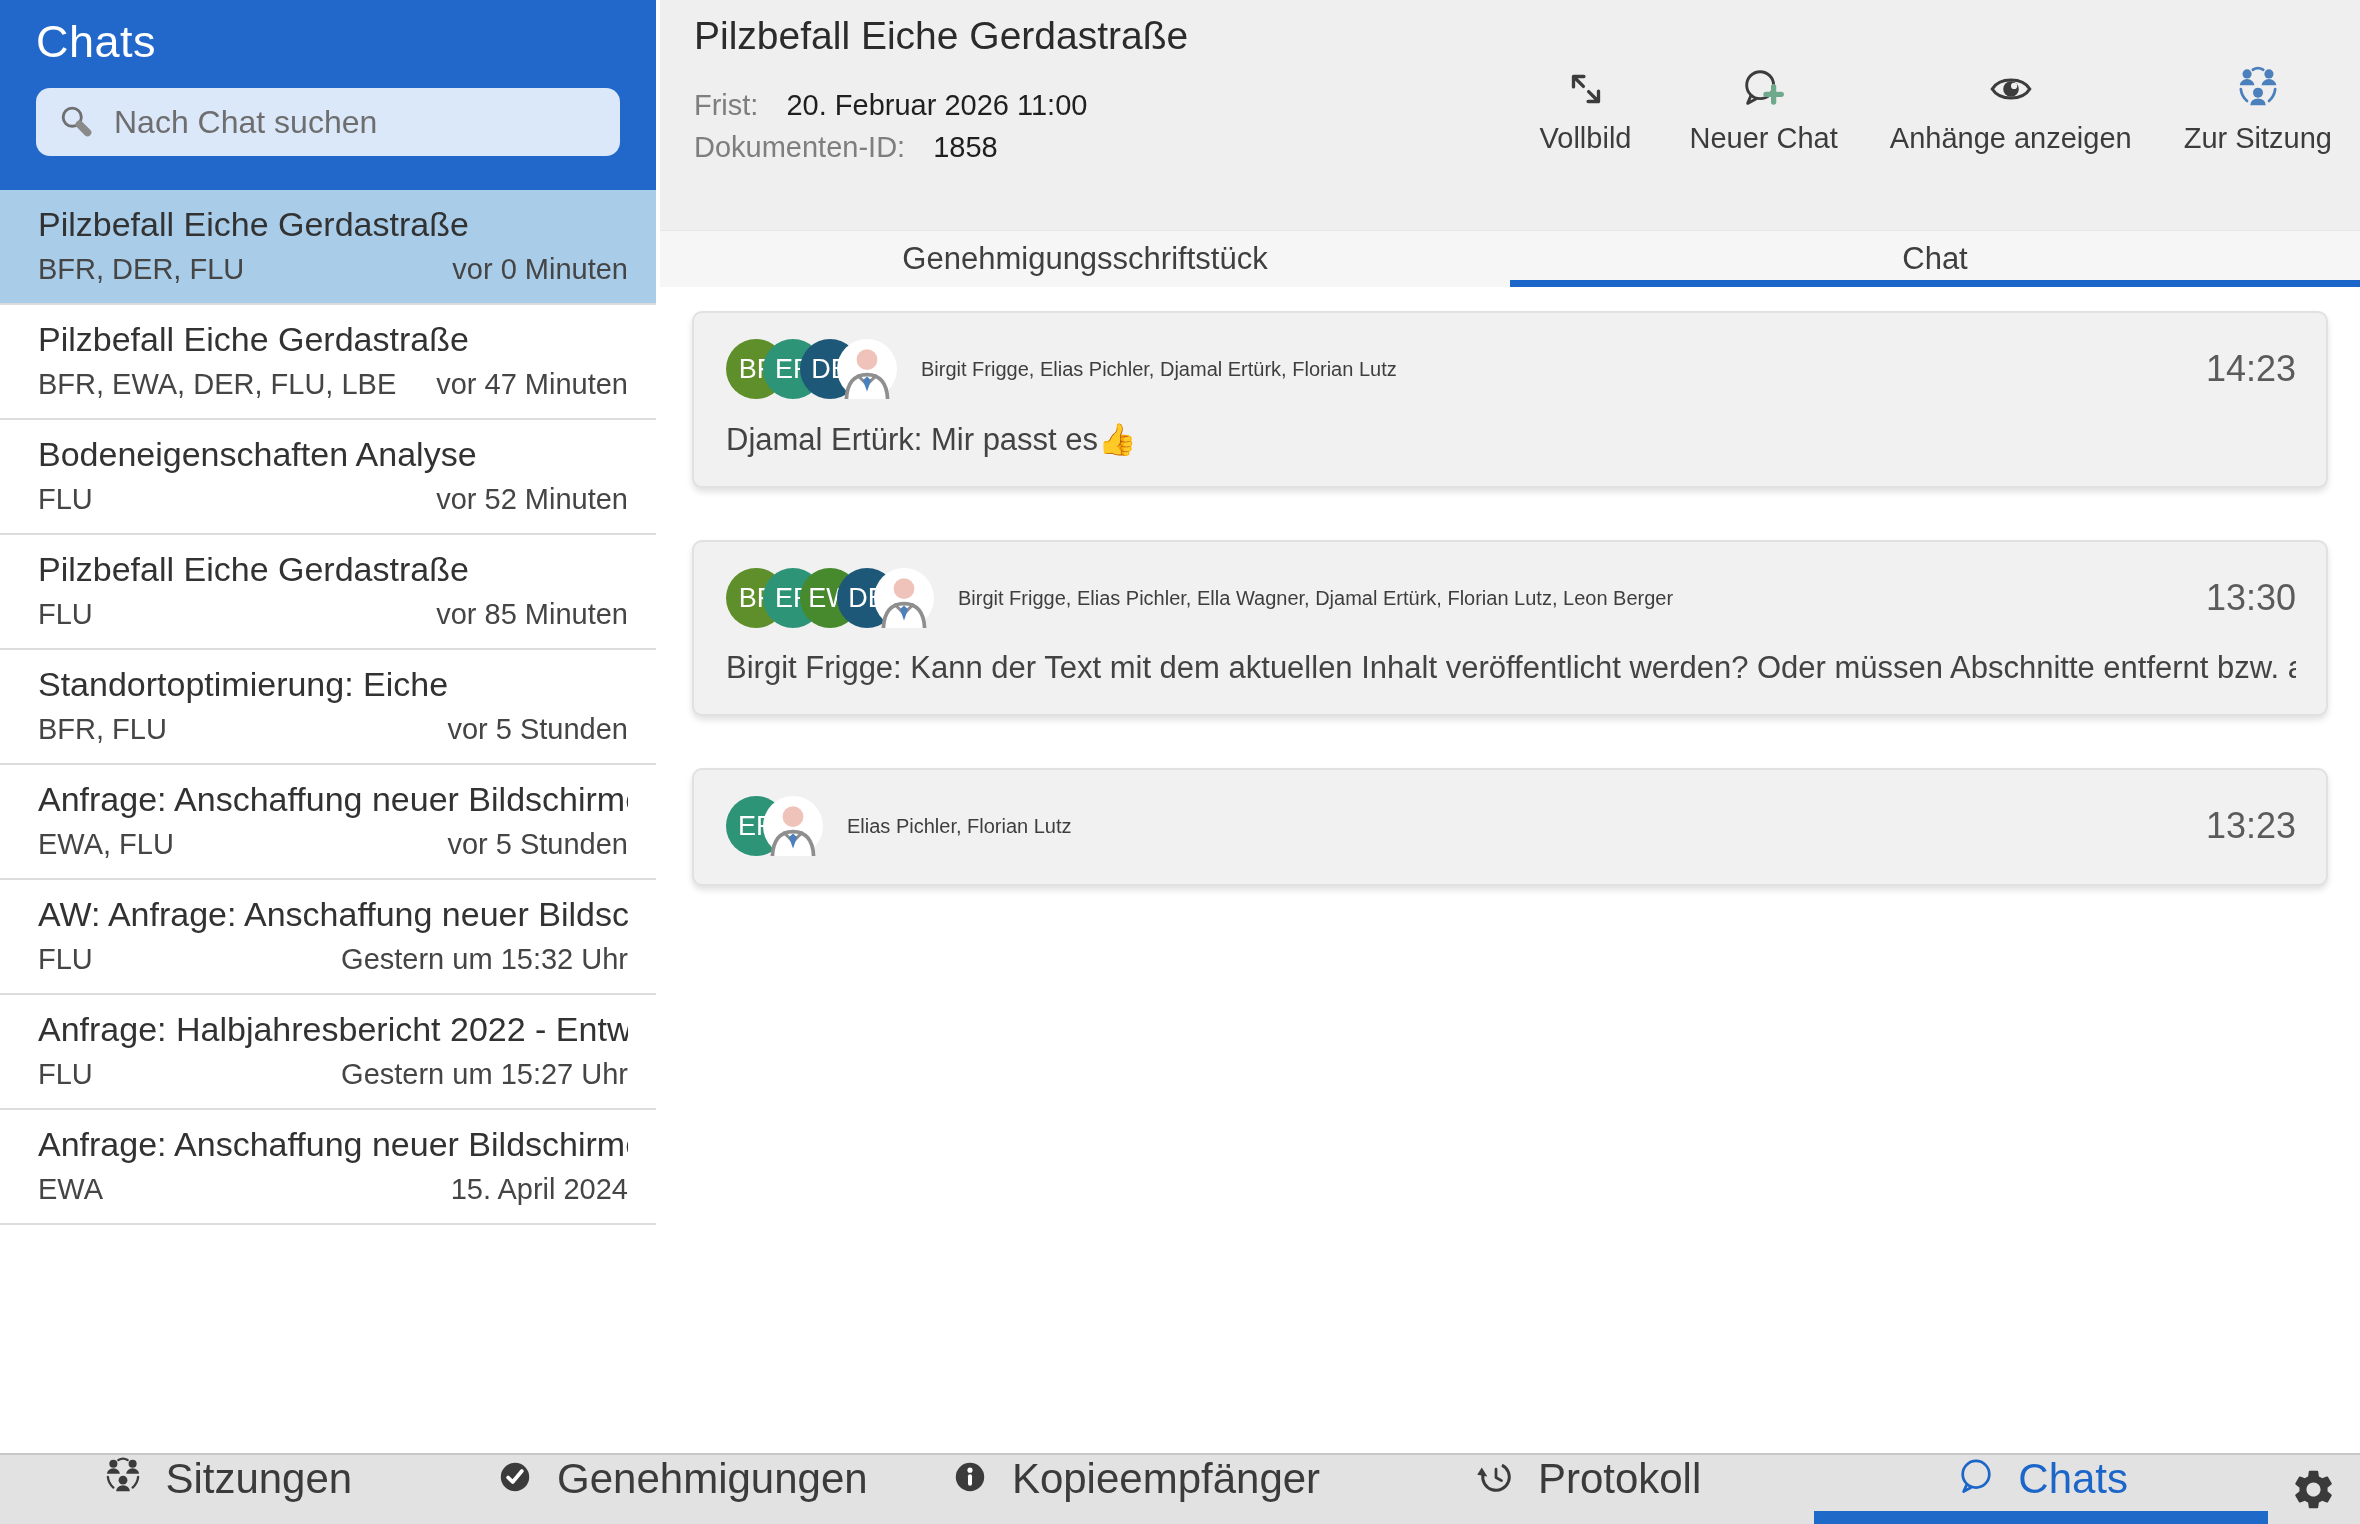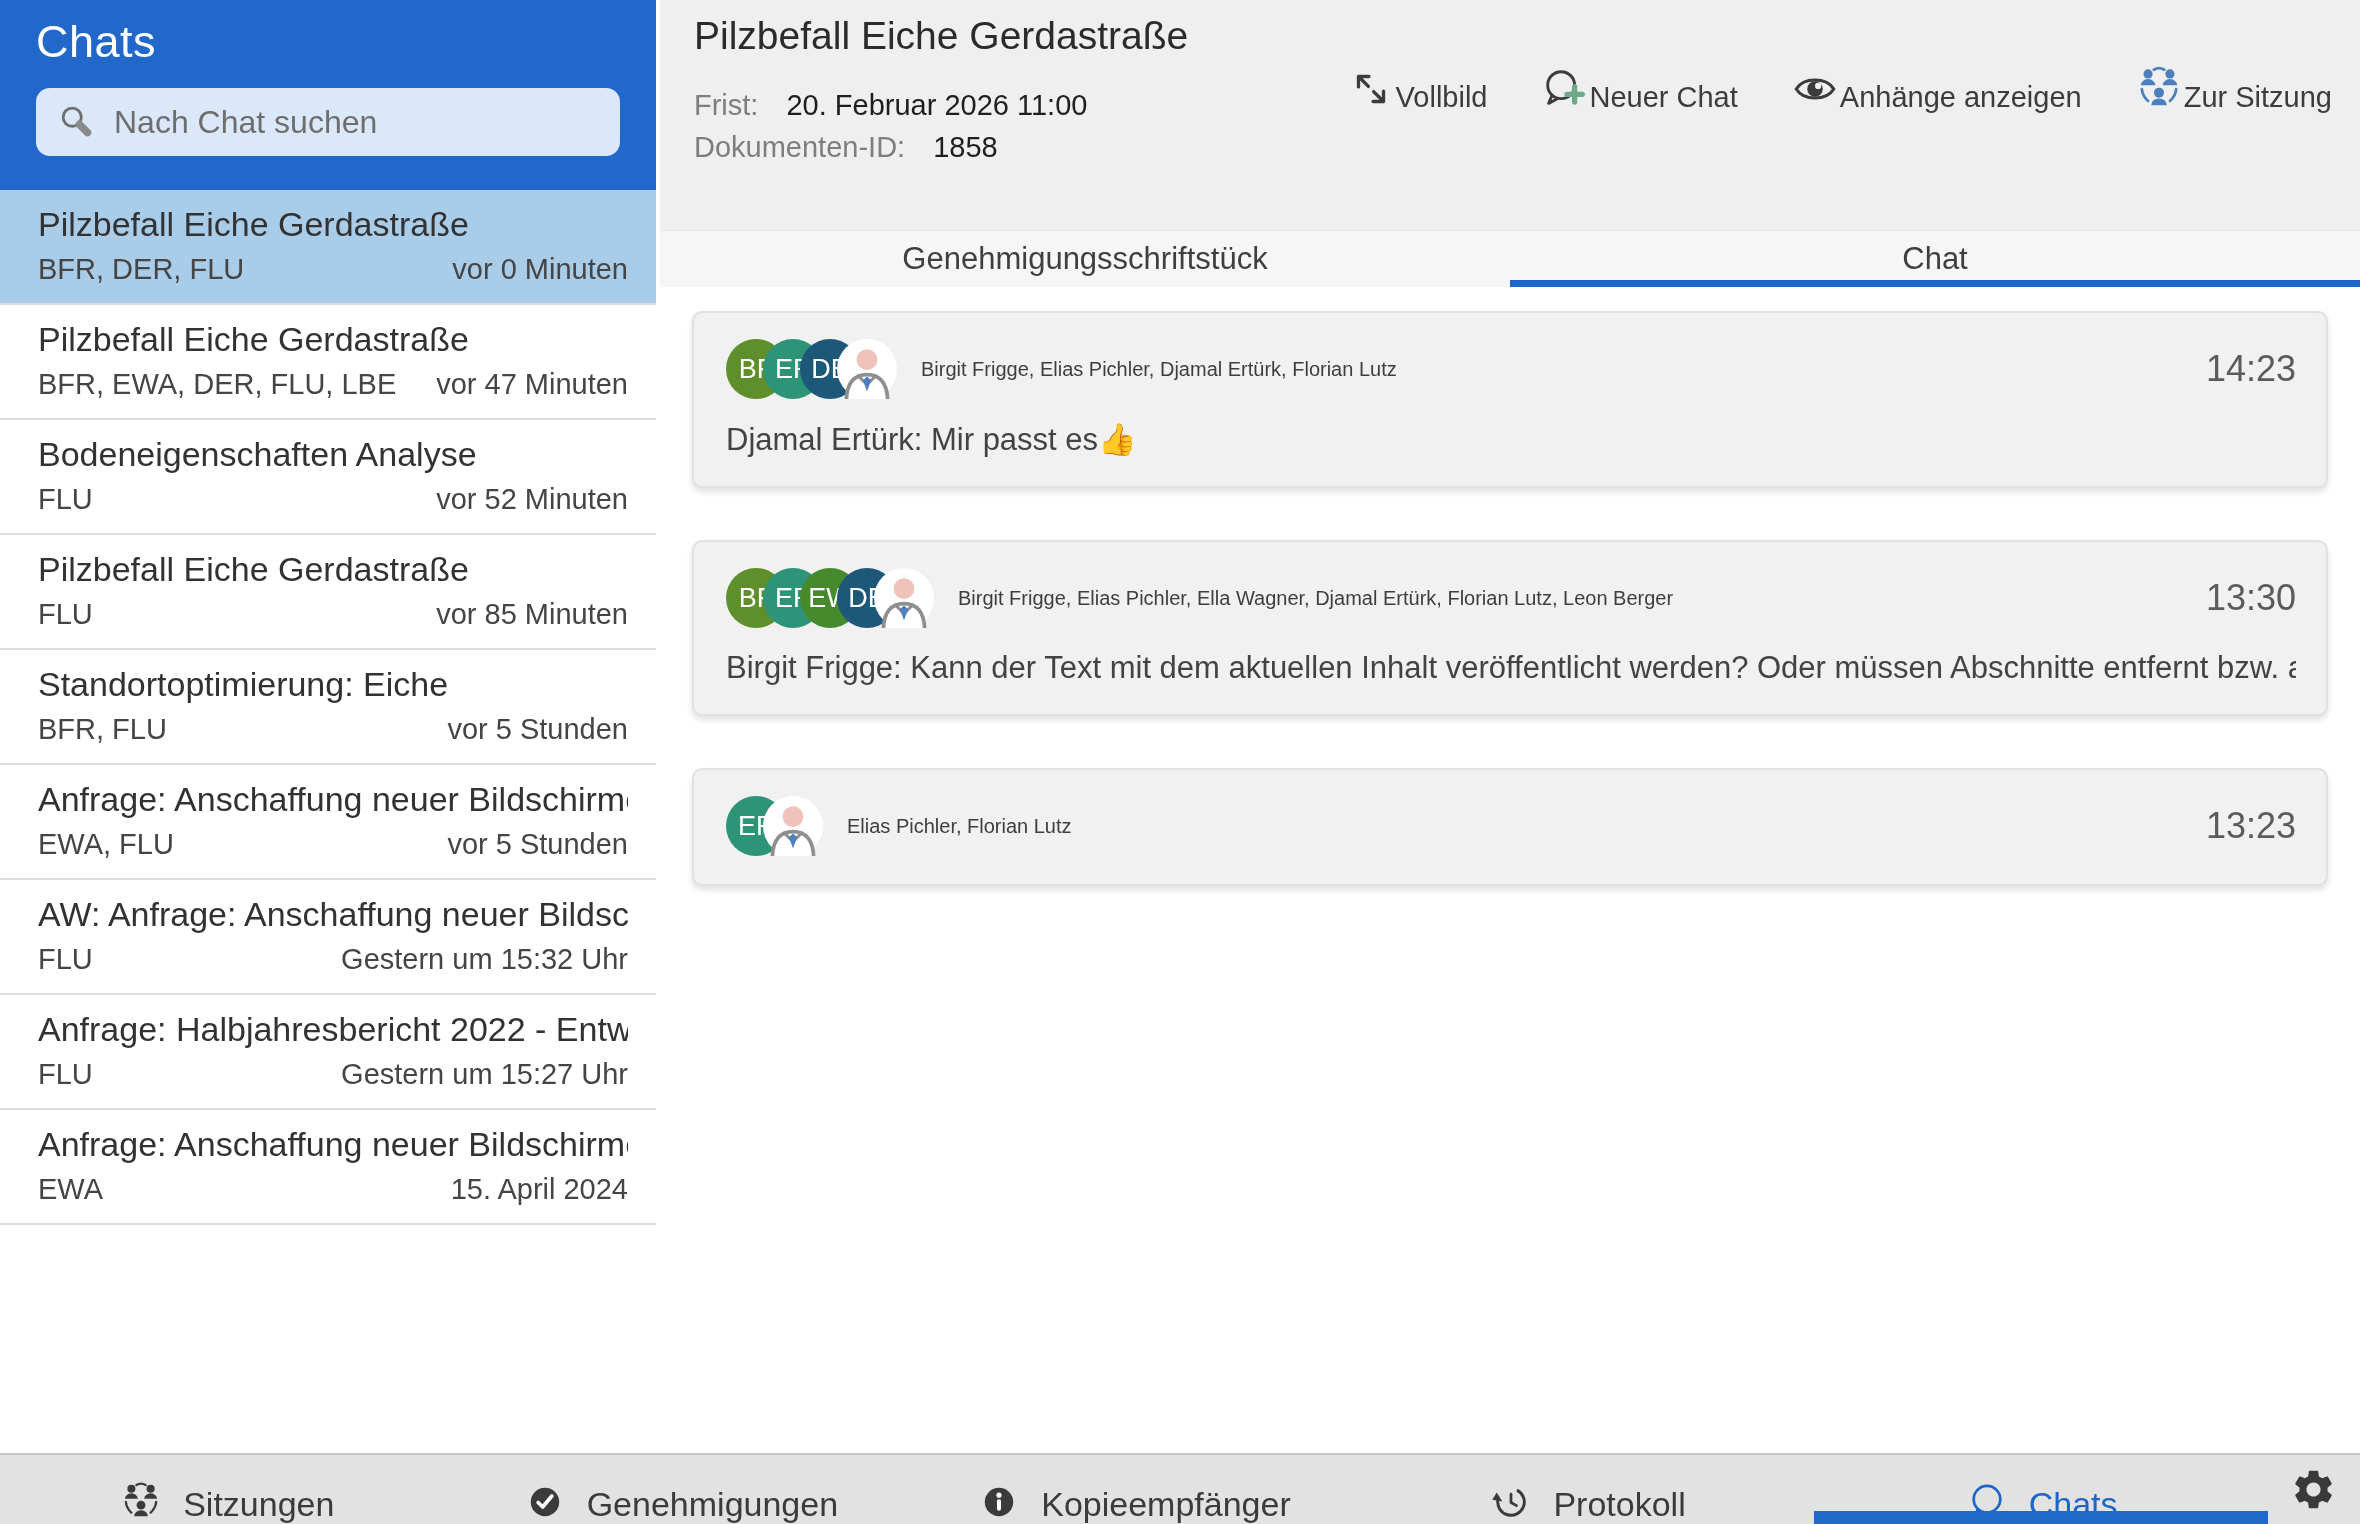--- a/index.html
+++ b/index.html
@@ -26,21 +26,21 @@
   .ci-time{flex:none;padding-left:16px}
 
   
   .main{flex:1;display:flex;flex-direction:column;min-width:0}
   .doc-header{height:230px;flex:none;background:#f0efef;position:relative}
   .doc-title{position:absolute;left:34px;top:14px;font-size:39px;color:#2b2b2b;white-space:nowrap}
   .doc-meta{position:absolute;left:34px;top:84px;font-size:29px;line-height:42px}
   .meta-label{color:#7e7e7e}
   .meta-value{color:#1f1f1f;margin-left:28px}
   .toolbar{position:absolute;right:28px;top:64px;display:flex;gap:52px}
-  .action{display:flex;flex-direction:row;align-items:flex-end;min-width:104px;cursor:default}
+  .action{display:flex;flex-direction:column;align-items:center;min-width:104px;cursor:default}
   .action-icon{width:50px;height:50px;color:#3c3c3c}
   .action-label{margin-top:8px;font-size:29px;color:#3c3c3c;white-space:nowrap}
 
   .tab-bar{height:56px;flex:none;background:#f6f6f6;border-top:1px solid #e7e7e7;display:flex}
   .tab{flex:1;position:relative;display:flex;align-items:center;justify-content:center;font-size:31px;color:#3f3f3f}
   .tab-underline{display:none;position:absolute;left:0;right:0;bottom:0;height:7px;background:#1b66c8}
   .tab.active .tab-underline{display:block}
 
   .content{flex:1;min-height:0;background:#fff;padding:24px 32px;box-sizing:border-box;display:flex;flex-direction:column;gap:52px;overflow:hidden}
   .card{background:#f2f1f1;border:2px solid #e2e1e1;border-radius:10px;box-shadow:0 4px 6px rgba(0,0,0,.12);padding:26px 30px 28px 32px;box-sizing:border-box}
@@ -48,21 +48,21 @@
   .avatars{display:flex;align-items:center;flex:none}
   .avatar{width:60px;height:60px;border-radius:50%;display:flex;align-items:center;justify-content:center;color:#fff;font-size:27px;flex:none;position:relative}
   .avatar:not(:first-child){margin-left:-23px}
   .avatar svg{width:60px;height:60px;display:block}
   .card-names{margin-left:24px;font-size:20px;color:#3e3e3e;white-space:nowrap;overflow:hidden}
   .card-time{margin-left:auto;font-size:36px;color:#5b5b5b;flex:none;padding-left:30px}
   .card-preview{margin-top:22px;font-size:31px;color:#434343;white-space:nowrap;overflow:hidden}
 
   
   .bottom-nav{height:71px;flex:none;background:#e3e2e2;border-top:2px solid #c7c7c7;box-sizing:border-box;display:flex;align-items:stretch}
-  .nav-item{flex:1;position:relative;display:flex;align-items:flex-end;justify-content:center;gap:20px;font-size:34px;color:#3b3b3b}
+  .nav-item{flex:1;position:relative;display:flex;align-items:flex-start;justify-content:center;gap:20px;font-size:42px;color:#3b3b3b}
   .nav-icon{width:44px;height:44px;color:#3b3b3b;flex:none}
   .nav-item.active{color:#1b66c8}
   .nav-item.active .nav-icon{color:#1b66c8}
   .nav-indicator{display:none;position:absolute;left:0;right:0;bottom:0;height:13px;background:#1f6ac9}
   .nav-item.active .nav-indicator{display:block}
   .settings{width:92px;flex:none;display:flex;align-items:center;justify-content:center}
   .settings svg{width:47px;height:47px;color:#3a3a3a}
   .defs{position:absolute;width:0;height:0;overflow:hidden}
 </style>
 </head>

